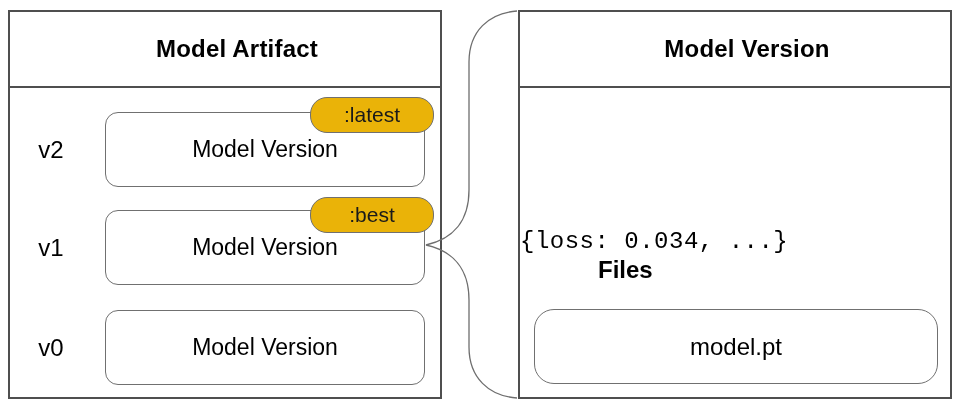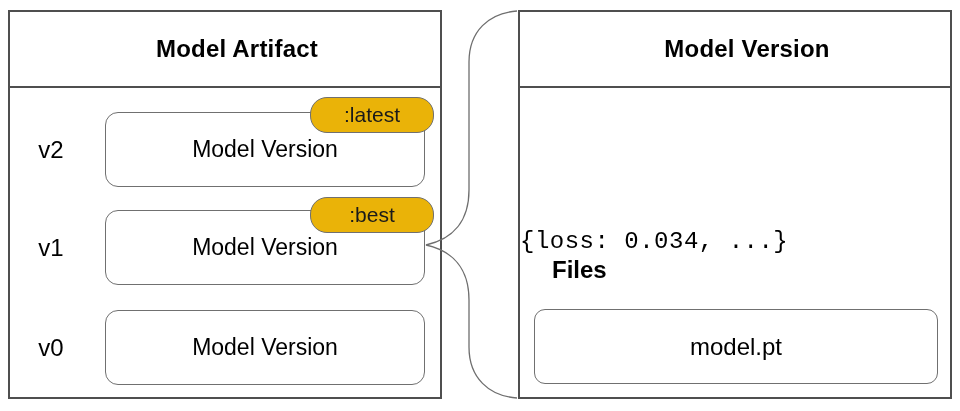--- a/index.html
+++ b/index.html
@@ -86,38 +86,38 @@
   .row2 .version-box, .row2 .version-label { top: 198px; }
   .row2 .alias-tag { top: 185px; }
   .row3 .version-box, .row3 .version-label { top: 298px; }
   .section-heading {
     position: absolute;
     left: 32px;
     font-size: 24px;
     font-weight: bold;
   }
   .heading-metadata { top: 108px; }
-  .heading-files    { top: 244px; }
+  .heading-files    { top: 244px; margin-left: 46px; }
   .metadata-value {
     position: absolute;
     top: 180px;
     left: 0; right: 0;
     font-family: "Liberation Mono", monospace;
     font-size: 24px;
     letter-spacing: 0.5px;
     margin-top: 36px;
   }
   .file-box {
     position: absolute;
     left: 14px;
     top: 297px;
     width: 404px;
     height: 75px;
     border: 1px solid #707070;
-    border-radius: 11px;
+    border-radius: 20px;
     background: #ffffff;
     display: flex;
     align-items: center;
     justify-content: center;
     font-size: 24px;
     box-sizing: border-box;
   }
   .connector-svg {
     position: absolute;
     top: 0; left: 0;

